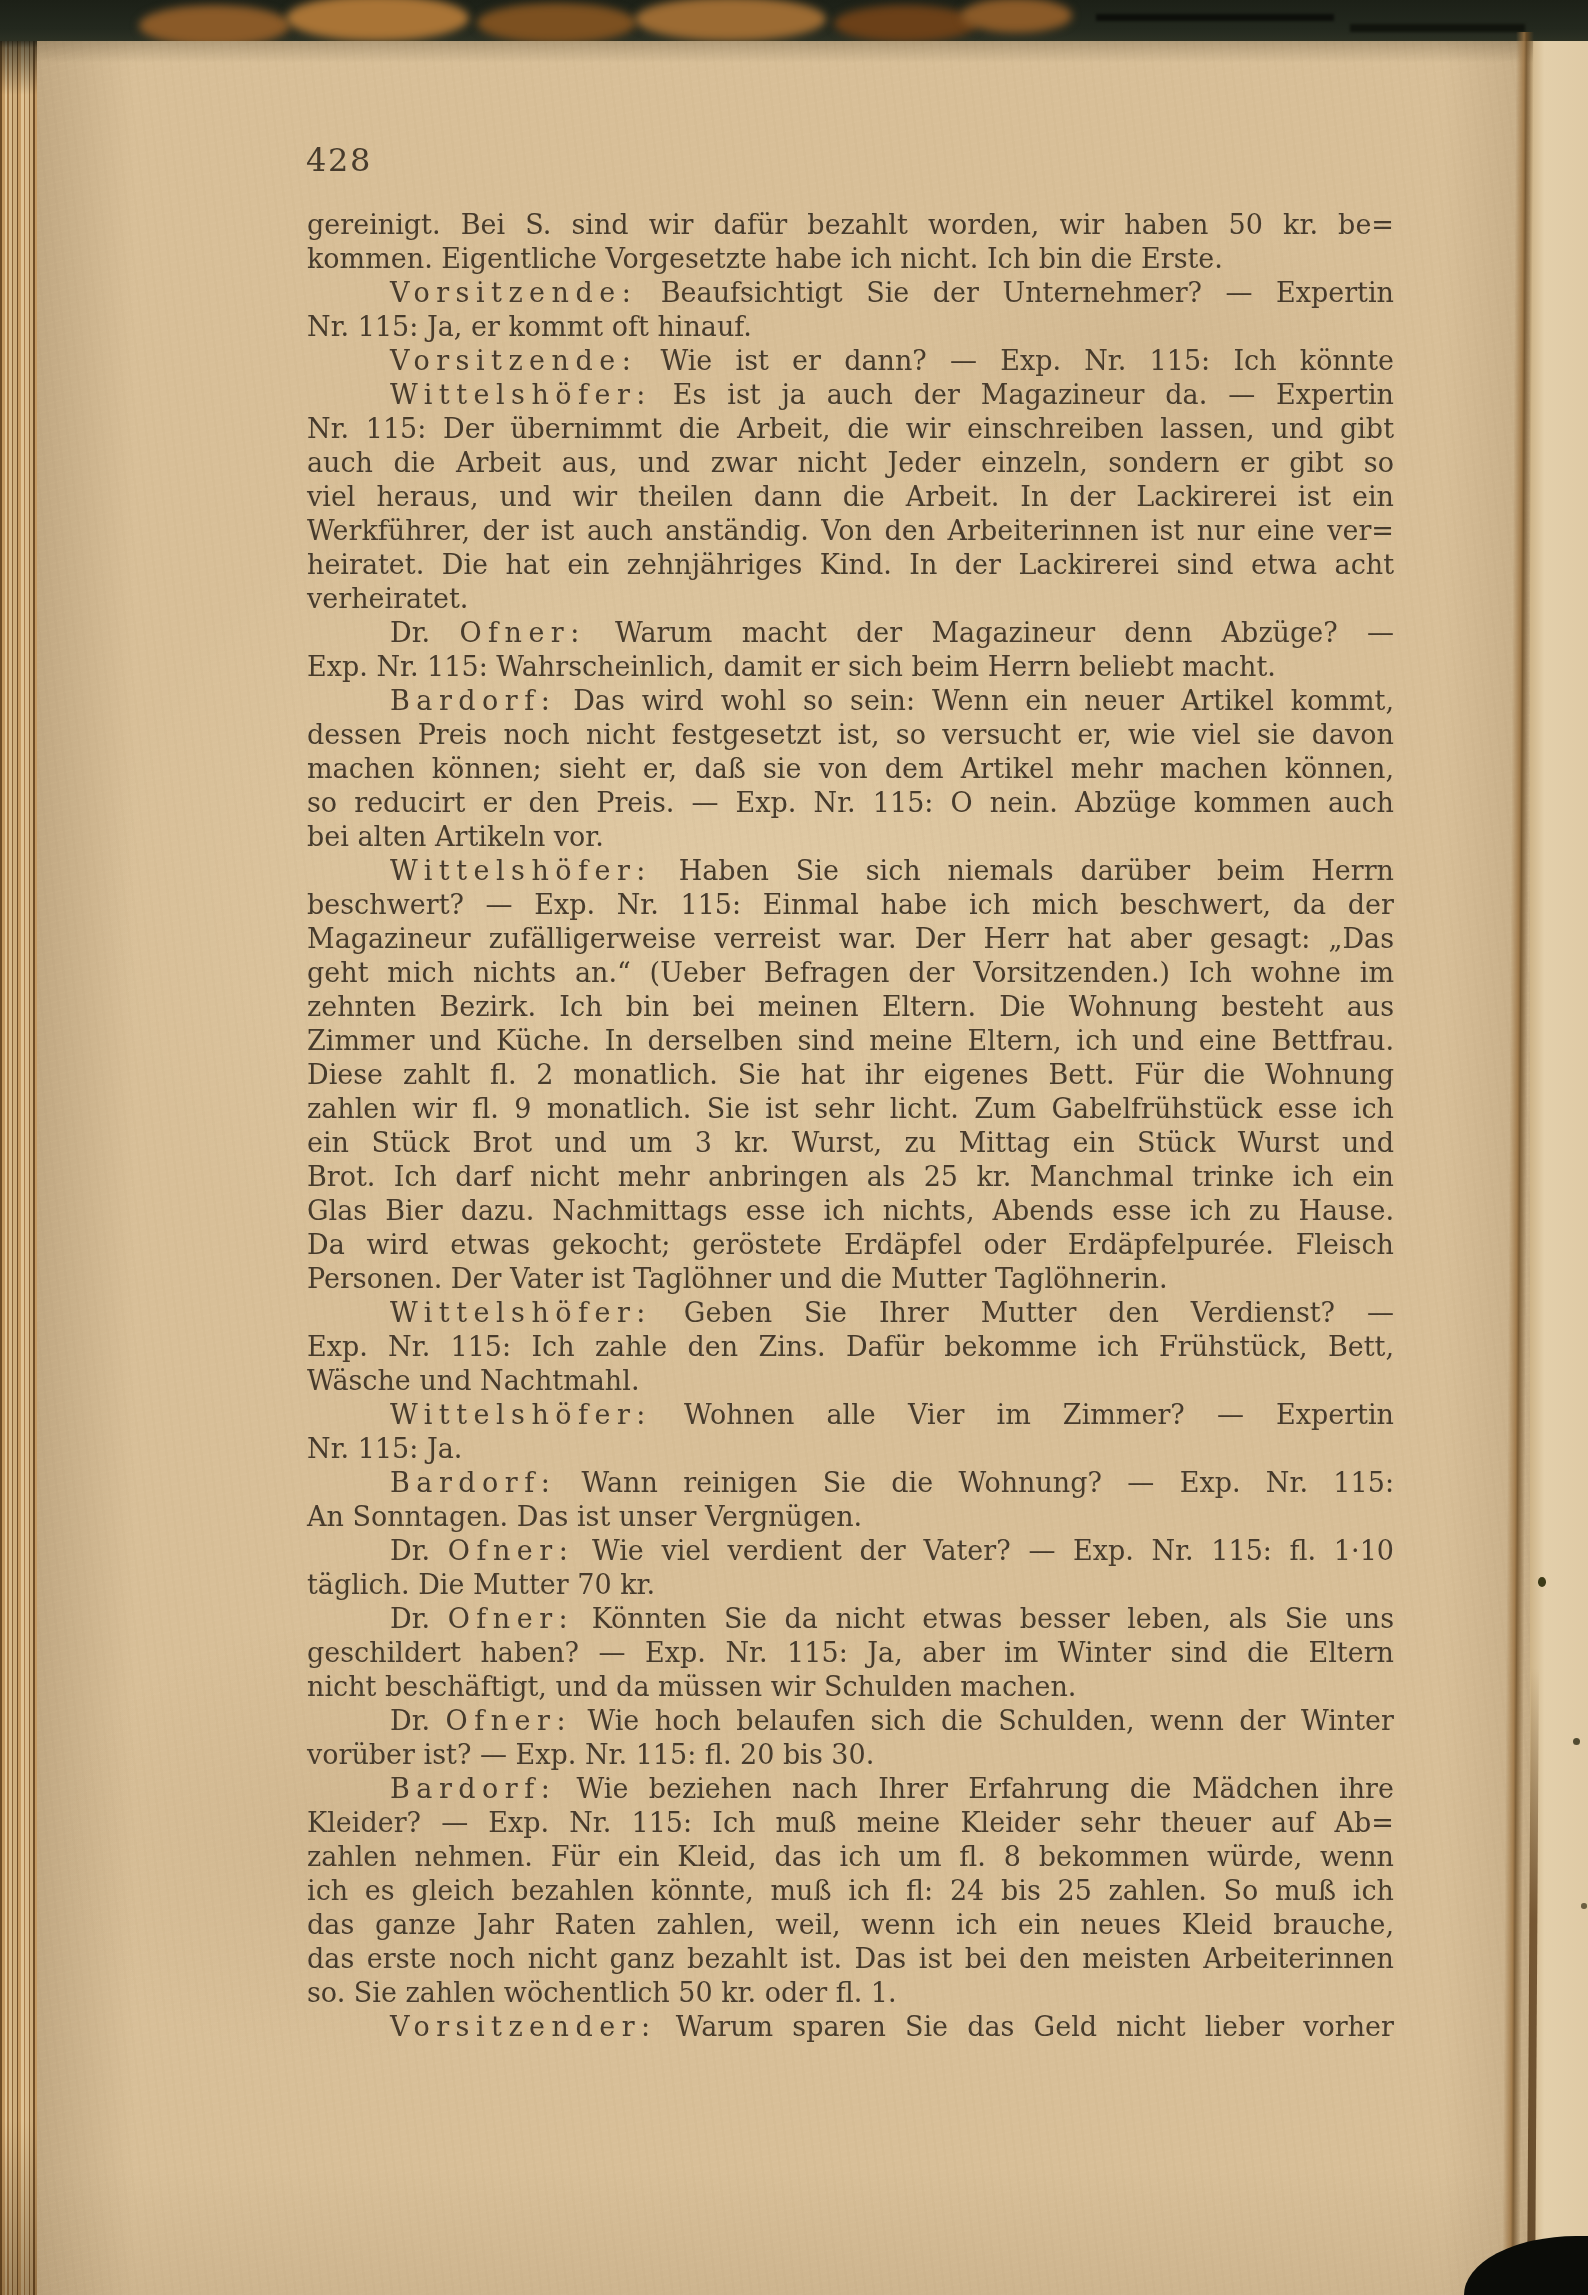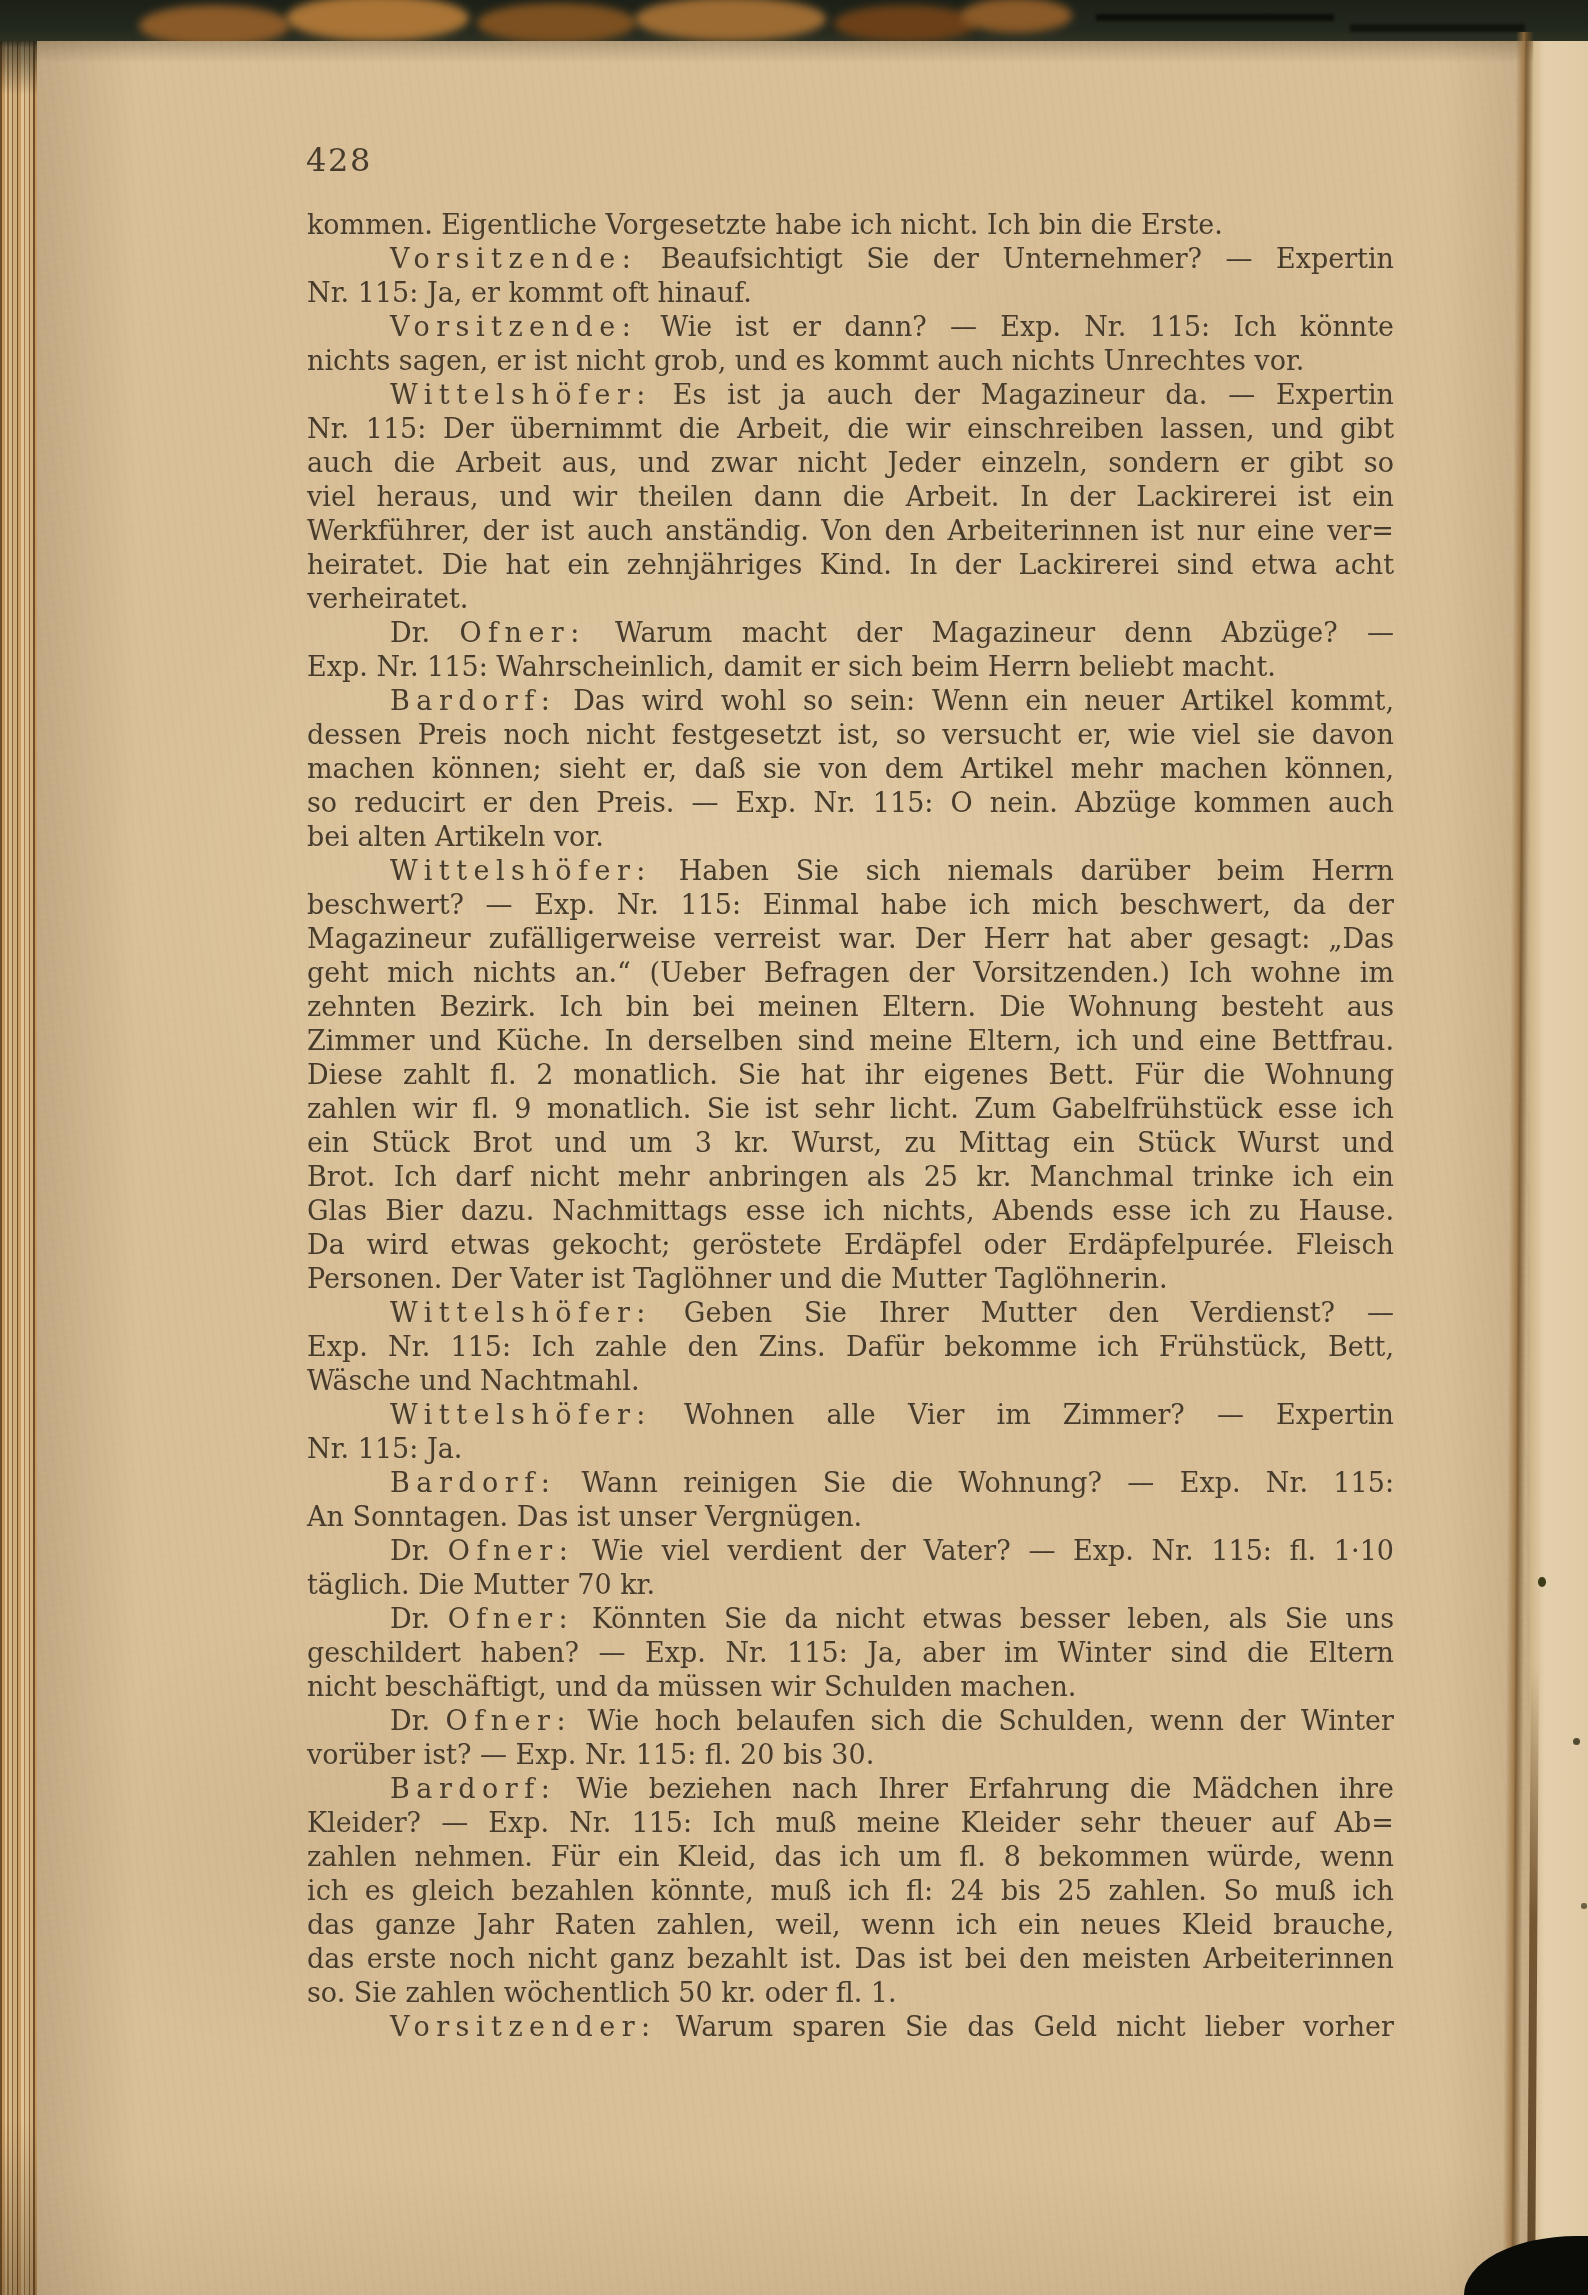--- a/index.html
+++ b/index.html
@@ -121,25 +121,25 @@
 <div class="top-undershade"></div>
 <div class="seam"></div>
 <div class="seam-deep"></div>
 <div class="corner-black"></div>
 <div class="speck s1"></div>
 <div class="speck s2"></div>
 <div class="speck s3"></div>
 
 <div class="pagenum">428</div>
 <div class="textblock" id="textblock">
+    <div class="line"><span>gereinigt. Bei S. sind wir dafür bezahlt worden, wir haben 50 kr. be=</span></div>
     <div class="line end"><span>kommen. Eigentliche Vorgesetzte habe ich nicht. Ich bin die Erste.</span></div>
     <div class="line indent"><span class="speaker">Vorsitzende:</span><span> Beaufsichtigt Sie der Unternehmer? — Expertin</span></div>
     <div class="line end"><span>Nr. 115: Ja, er kommt oft hinauf.</span></div>
     <div class="line indent"><span class="speaker">Vorsitzende:</span><span> Wie ist er dann? — Exp. Nr. 115: Ich könnte</span></div>
-    <div class="line end"><span>nichts sagen, er ist nicht grob, und es kommt auch nichts Unrechtes vor.</span></div>
     <div class="line indent"><span class="speaker">Wittelshöfer:</span><span> Es ist ja auch der Magazineur da. — Expertin</span></div>
     <div class="line"><span>Nr. 115: Der übernimmt die Arbeit, die wir einschreiben lassen, und gibt</span></div>
     <div class="line"><span>auch die Arbeit aus, und zwar nicht Jeder einzeln, sondern er gibt so</span></div>
     <div class="line"><span>viel heraus, und wir theilen dann die Arbeit. In der Lackirerei ist ein</span></div>
     <div class="line"><span>Werkführer, der ist auch anständig. Von den Arbeiterinnen ist nur eine ver=</span></div>
     <div class="line"><span>heiratet. Die hat ein zehnjähriges Kind. In der Lackirerei sind etwa acht</span></div>
     <div class="line end"><span>verheiratet.</span></div>
     <div class="line indent"><span>Dr. </span><span class="speaker">Ofner:</span><span> Warum macht der Magazineur denn Abzüge? —</span></div>
     <div class="line end"><span>Exp. Nr. 115: Wahrscheinlich, damit er sich beim Herrn beliebt macht.</span></div>
     <div class="line indent"><span class="speaker">Bardorf:</span><span> Das wird wohl so sein: Wenn ein neuer Artikel kommt,</span></div>

